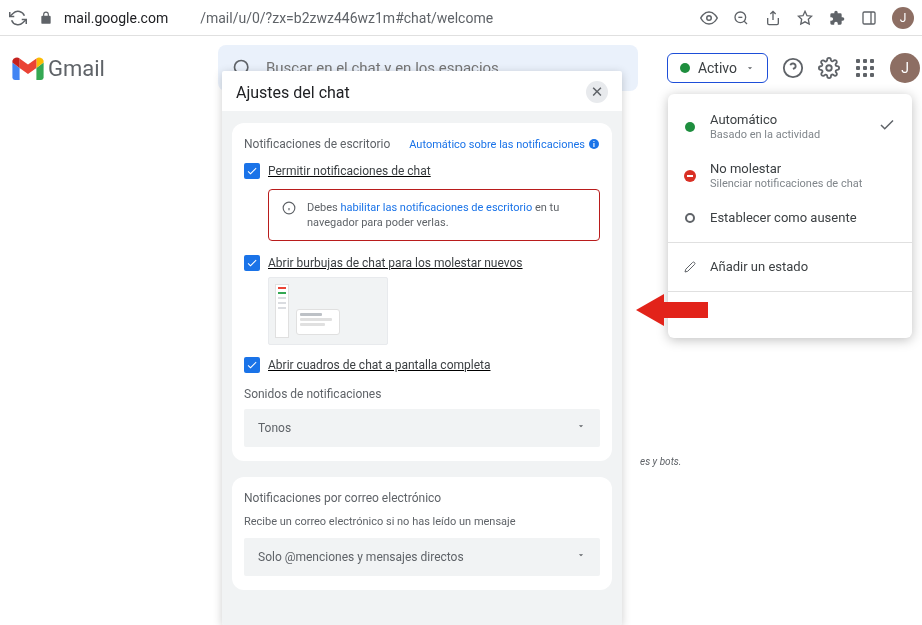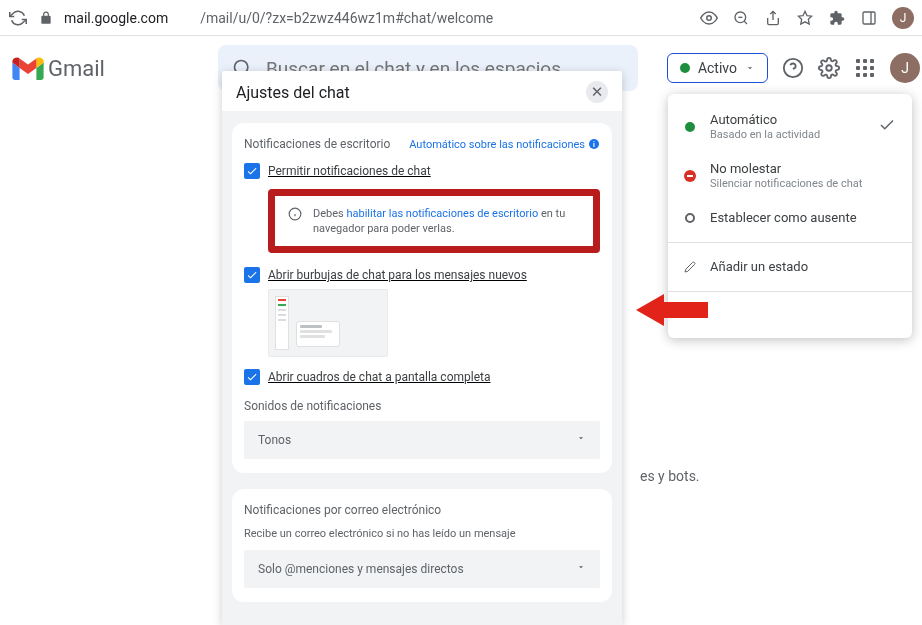--- a/index.html
+++ b/index.html
@@ -14,21 +14,21 @@
     .addr-right { display: flex; gap: 14px; align-items: center; color: #5f6368; }
     .addr-right .addr-icon { width: 18px; height: 18px; }
     .avatar-small { width: 22px; height: 22px; border-radius: 50%; background: #8d6e63; color: #fff; display: flex; align-items: center; justify-content: center; font-size: 12px; }
 
     
     .gm-header { height: 64px; display: flex; align-items: center; padding: 0 12px; gap: 6px; }
     .gm-logo-wrap { display: flex; align-items: center; gap: 4px; width: 200px; }
     .gm-logo { width: 32px; height: 24px; position: relative; }
     .gm-name { font-size: 22px; color: #5f6368; }
     .gm-search { flex: 0 0 420px; height: 46px; background: #eaf1fb; border-radius: 8px; display: flex; align-items: center; padding: 0 14px; gap: 14px; }
-    .gm-search input { border: none; background: transparent; font-size: 19px; color: #5f6368; outline: none; width: 100%; }
+    .gm-search input { border: none; background: transparent; font-size: 15px; color: #5f6368; outline: none; width: 100%; }
     .gm-right { margin-left: auto; display: flex; align-items: center; gap: 14px; }
     .pill { border: 1px solid #1d4ed8; border-radius: 6px; padding: 6px 12px; display: flex; align-items: center; gap: 8px; font-size: 14px; color: #3c4043; cursor: pointer; }
     .dot-green { width: 10px; height: 10px; border-radius: 50%; background: #1e8e3e; }
     .hd-icon { width: 22px; height: 22px; color: #5f6368; display: flex; align-items: center; justify-content: center; cursor:pointer; }
     .apps-grid { width: 18px; height: 18px; display: grid; grid-template-columns: repeat(3,4px); grid-template-rows: repeat(3,4px); gap: 3px; }
     .apps-grid span { background: #5f6368; border-radius: 1px; }
     .avatar-big { width: 30px; height: 30px; border-radius: 50%; background: #8d6e63; color: #fff; display: flex; align-items: center; justify-content: center; font-size: 14px; margin-right:-10px; }
 
     
     .modal { position: absolute; left: 222px; top: 71px; width: 400px; height: 554px; background: #fff; box-shadow: 0 2px 10px rgba(0,0,0,0.2); border-radius: 2px; overflow: hidden; display:flex; flex-direction:column;}
@@ -39,21 +39,21 @@
     .scroll-area::-webkit-scrollbar{width:10px;}
     .scroll-area::-webkit-scrollbar-thumb{background:#bdc1c6;border-radius:5px;}
     .card { background: #fff; border-radius: 12px; padding: 14px 12px; margin-bottom: 16px; }
     .card-header { display: flex; justify-content: space-between; align-items: center; margin-bottom: 12px; }
     .card-title { font-size: 12px; color: #5f6368; }
     .info-link { font-size: 11px; color: #1a73e8; display: flex; align-items: center; gap: 3px; }
     .cb-row { display: flex; align-items: flex-start; gap: 8px; margin: 12px 0 6px; text-decoration: underline; }
     .cb { width: 16px; height: 16px; background: #1a73e8; border-radius: 2px; display: flex; align-items: center; justify-content: center; flex-shrink:0;cursor:pointer;}
     .cb svg { width: 12px; height: 12px; fill: #fff; }
     .cb-label { font-size: 12px; color: #3c4043; line-height: 16px; }
-    .notice-box { border: 7px solid #b91c1c; border-radius: 4px; padding: 10px 12px; display: flex; gap: 10px; margin: 10px 0 14px 24px; }
+    .notice-box { border: 1px solid #b91c1c; border-radius: 4px; padding: 10px 12px; display: flex; gap: 10px; margin: 10px 0 14px 24px; }
     .notice-icon { width: 16px; height: 16px; color: #5f6368; flex-shrink:0; display:flex; align-items:center; justify-content:center;}
     .notice-text { font-size: 11px; color: #5f6368; line-height: 15px; }
     .notice-text a { color: #1a73e8; text-decoration: none; }
     .thumb { width: 120px; height: 68px; background: #f1f3f4; margin: 6px 0 10px 24px; border: 1px solid #e8eaed; border-radius:2px; padding:6px;}
     .thumb-inner { display:flex; gap:4px; height:100%;}
     .thumb-side {width:14px; background:#fff; border:1px solid #e0e0e0; display:flex; flex-direction:column; gap:3px; padding:2px; align-items:center;}
     .thumb-side span{width:8px; height:2px; background:#dadce0;}
     .thumb-main {flex:1; display:flex; align-items:flex-end; padding:3px;}
     .thumb-bubble{width:44px; height:26px; background:#fff; border:1px solid #e0e0e0; border-radius:3px; padding:3px; display:flex; flex-direction:column; gap:2px;}
     .thumb-bubble span{height:3px; background:#e0e0e0; border-radius:1px;}
@@ -71,21 +71,21 @@
     .sm-check { color: #5f6368; }
     .sm-sep { height: 1px; background: #e0e0e0; margin: 6px 0; }
     .dot-red { width: 12px; height: 12px; border-radius: 50%; background: #d93025; position:relative;}
     .dot-red::after{content:""; position:absolute; left:3px; right:3px; top:5px; height:2px; background:#fff;}
     .ring { width: 10px; height: 10px; border: 2px solid #5f6368; border-radius: 50%; }
     .pencil-ic { width: 14px; height: 14px; color: #5f6368; }
 
     
     .red-arrow { position: absolute; left: 636px; top: 290px; }
 
-    .below-text { position: absolute; left: 640px; top: 468px; font-size: 14px; color: #5f6368; }
+    .below-text { position: absolute; left: 640px; top: 456px; font-size: 10px; color: #5f6368; font-style: italic; }
   </style>
 </head>
 <body>
 
 <div class="addr-bar">
   <div class="addr-icon">
     <svg width="18" height="18" viewBox="0 0 24 24" fill="none" stroke="currentColor" stroke-width="2">
         <path d="M1 4v6h6M23 20v-6h-6"></path>
         <path d="M20.49 9A9 9 0 0 0 5.64 5.64L1 10m22 4l-4.64 4.36A9 9 0 0 1 3.51 15"></path>
       </svg>
@@ -233,21 +233,21 @@
         <div class="notice-text">
           <span>Debes </span><a href="#">habilitar las notificaciones de escritorio</a><span> en tu navegador para poder verlas.</span>
         </div>
       </div>
       <div class="cb-row">
         <div class="cb">
             <svg viewBox="0 0 24 24">
               <path d="M9 16.2L4.8 12l-1.4 1.4L9 19 21 7l-1.4-1.4z"></path>
             </svg>
           </div>
-        <span class="cb-label">Abrir burbujas de chat para los mensajes nuevos</span>
+        <span class="cb-label">Abrir burbujas de chat para los molestar nuevos</span>
       </div>
       <div class="thumb">
         <div class="thumb-inner">
           <div class="thumb-side">
               <span style="background:#ea4335"></span>
               <span style="background:#34a853"></span>
               <span></span>
               <span></span>
               <span></span>
             </div>

